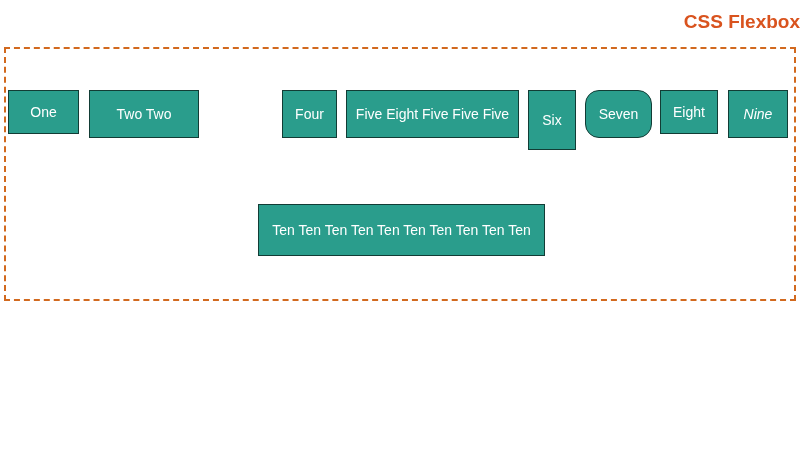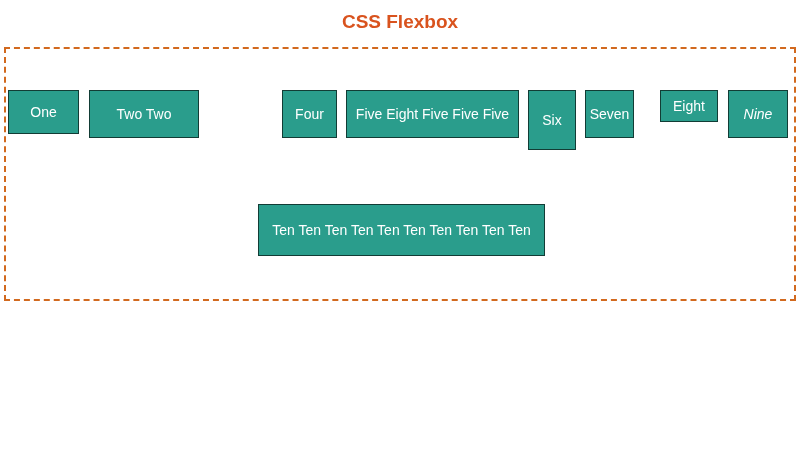--- a/index.html
+++ b/index.html
@@ -15,21 +15,21 @@
     position: relative;
     width: 800px;
     height: 450px;
     background: #ffffff;
   }
   .page-title {
     position: absolute;
     top: 11px;
     left: 0;
     width: 800px;
-    text-align: center;
+    text-align: right;
     font-size: 19px;
     font-weight: bold;
     color: var(--title, #d9531e);
     letter-spacing: 0px;
   }
   .flex-wrapper {
     position: absolute;
     left: 4px;
     top: 47px;
     width: 792px;
@@ -50,22 +50,22 @@
     justify-content: center;
     white-space: nowrap;
     overflow: hidden;
   }
   .b1  { left: 8px;   top: 90px;  width: 71px;  height: 44px; }
   .b2  { left: 89px;  top: 90px;  width: 110px; height: 48px; }
   .b3  { left: 206px; top: 121px; width: 71px;  height: 54px; }
   .b4  { left: 282px; top: 90px;  width: 55px;  height: 48px; }
   .b5  { left: 346px; top: 90px;  width: 173px; height: 48px; }
   .b6  { left: 528px; top: 90px;  width: 48px;  height: 60px; }
-  .b7  { left: 585px; top: 90px;  width: 49px;  height: 48px; }
-  .b8  { left: 660px; top: 90px;  width: 58px;  height: 32px; }
+  .b7  { left: 585px; top: 90px;  width: 67px;  height: 48px; border-radius: 14px; }
+  .b8  { left: 660px; top: 90px;  width: 58px;  height: 44px; }
   .b9  { left: 728px; top: 90px;  width: 60px;  height: 48px; font-style: italic; }
   .b10 { left: 258px; top: 204px; width: 287px; height: 52px; }
 </style>
 </head>
 <body>
 
 <div class="page">
 
   <div class="page-title">CSS Flexbox</div>
 

